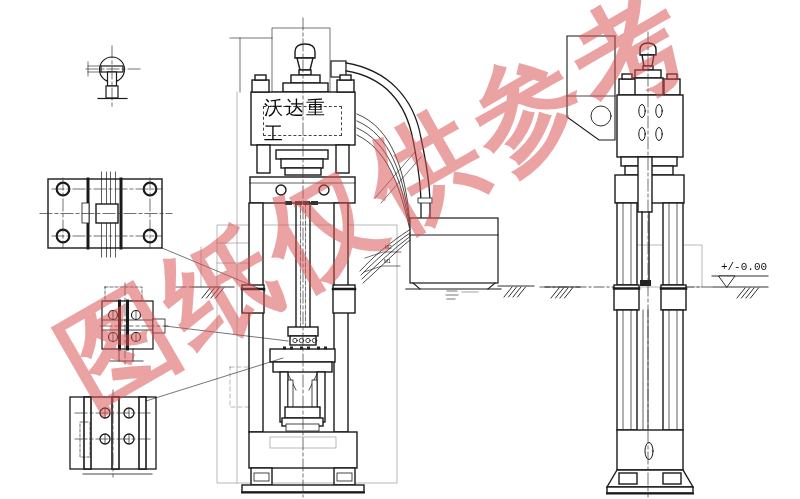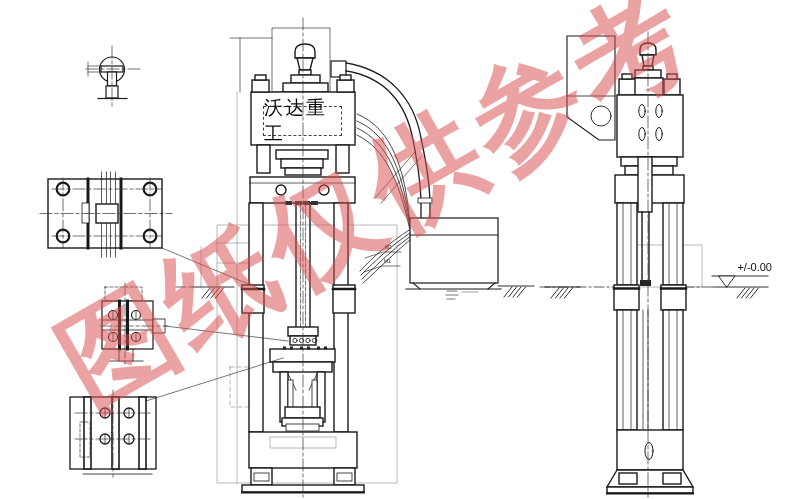--- a/index.html
+++ b/index.html
@@ -2,22 +2,22 @@
 <html><head>
 <meta charset="utf-8">
 <style>
   html,body{margin:0;padding:0;background:#ffffff;}
   #canvas{position:relative;width:800px;height:499px;background:#fff;overflow:hidden;
           font-family:"Liberation Sans",sans-serif;}
   #drawing{position:absolute;left:0;top:0;}
   .label-box{position:absolute;left:263px;top:106px;width:77px;height:28px;
              border:1px dashed #444;display:flex;align-items:center;justify-content:center;
              font-size:19px;font-weight:normal;letter-spacing:2px;color:#0a0a0a;}
-  .level-text{position:absolute;left:716px;top:261px;width:56px;text-align:right;
-              font-size:11px;color:#111;font-family:Liberation Sans, sans-serif;}
+  .level-text{position:absolute;left:716px;top:261px;width:56px;text-align:center;
+              font-size:11px;color:#111;font-family:Liberation Mono, monospace;}
   .pipe-label{position:absolute;font-size:6px;color:#222;transform:scale(.8);transform-origin:left bottom;}
   #pipe-label-1{left:385px;top:244px;}
   #pipe-label-2{left:384px;top:258px;}
   .watermark{position:absolute;left:70px;top:316px;white-space:nowrap;
              font-size:112px;line-height:118px;font-weight:bold;letter-spacing:6px;
              color:#d94f4f;opacity:.52;transform:rotate(-30deg);transform-origin:0 59px;
              pointer-events:none;}
 </style>
 </head>
 <body>

